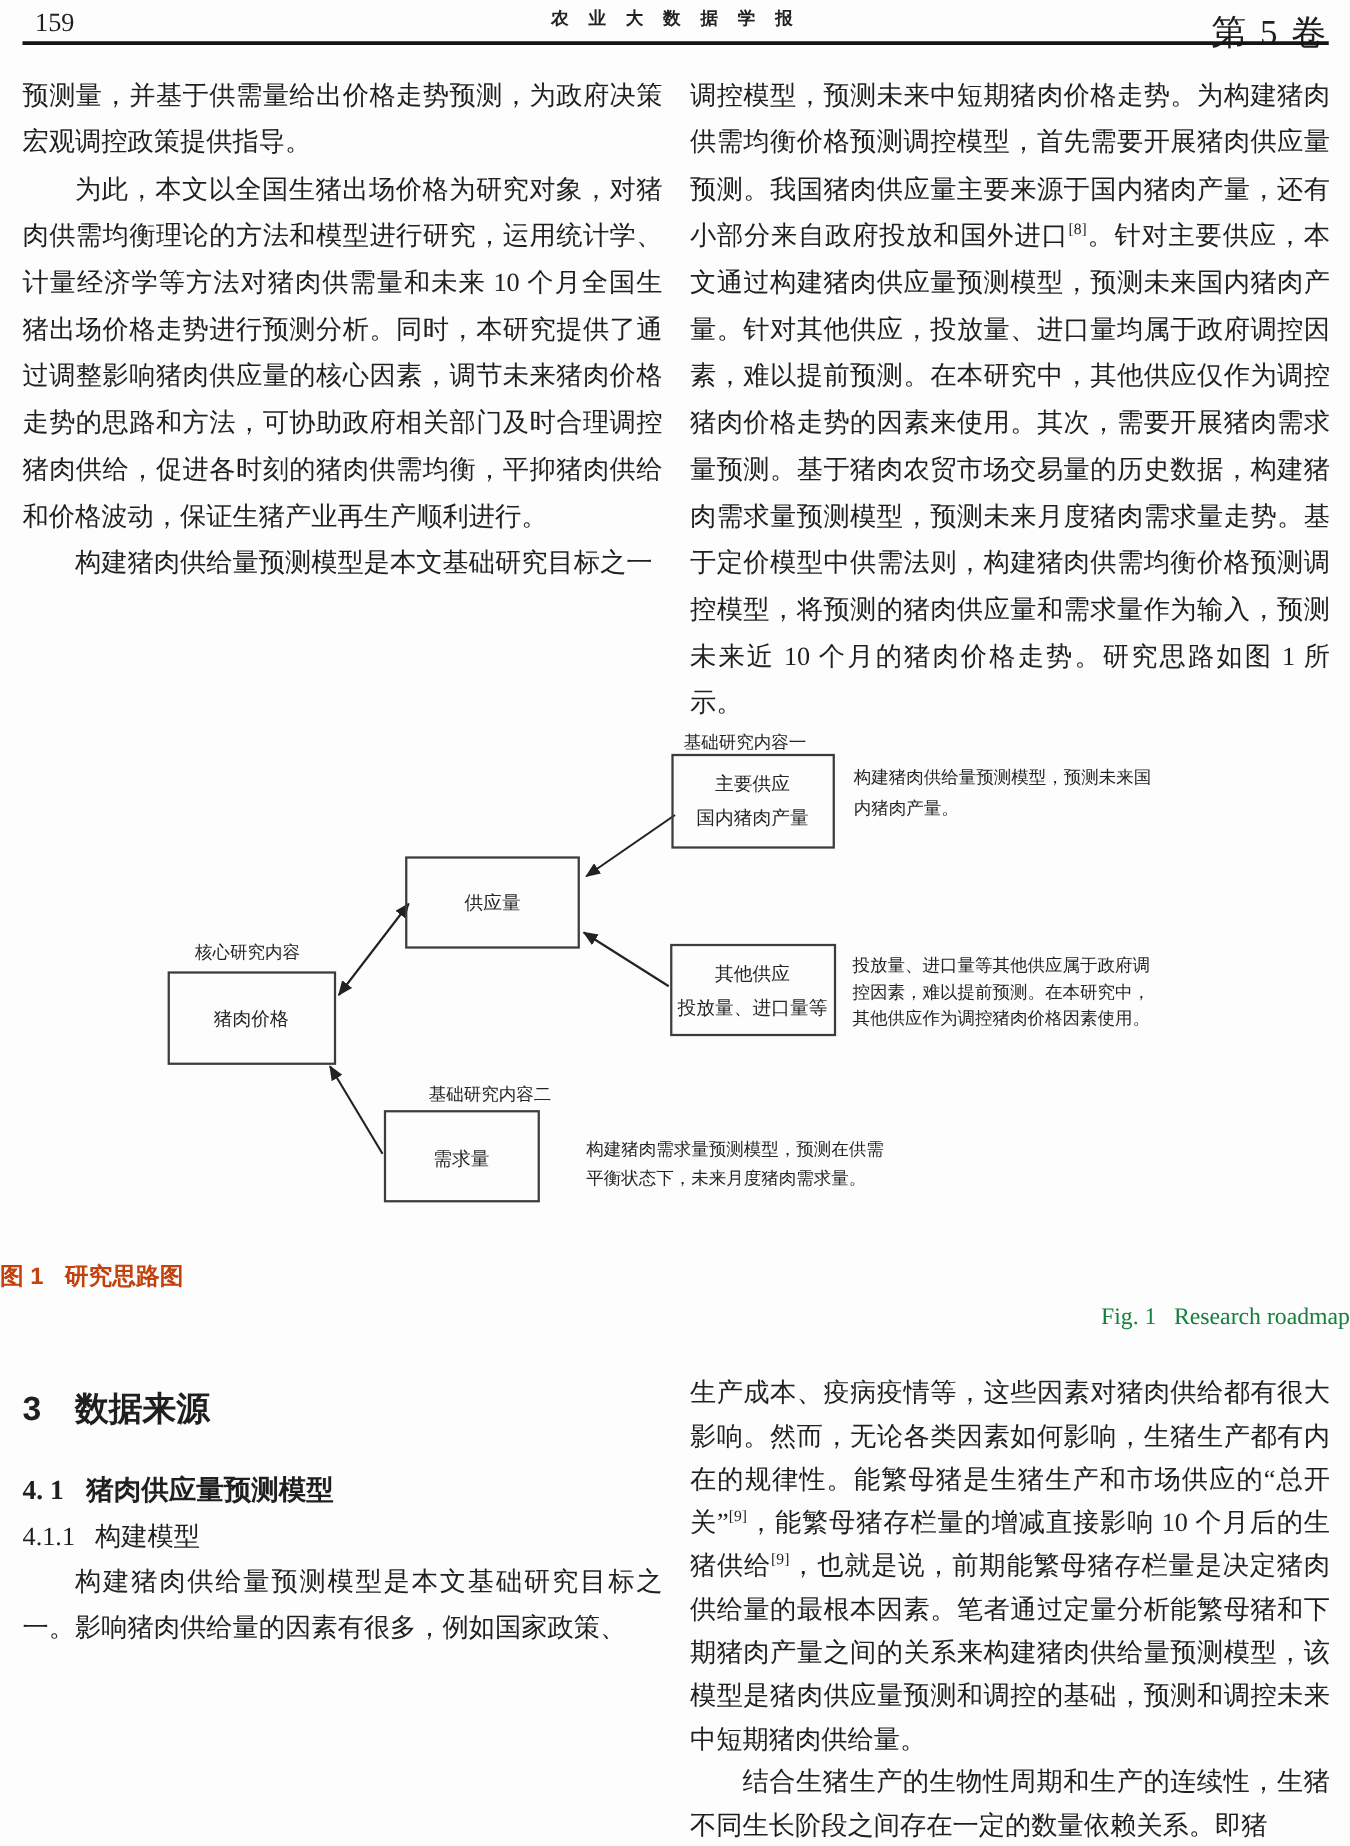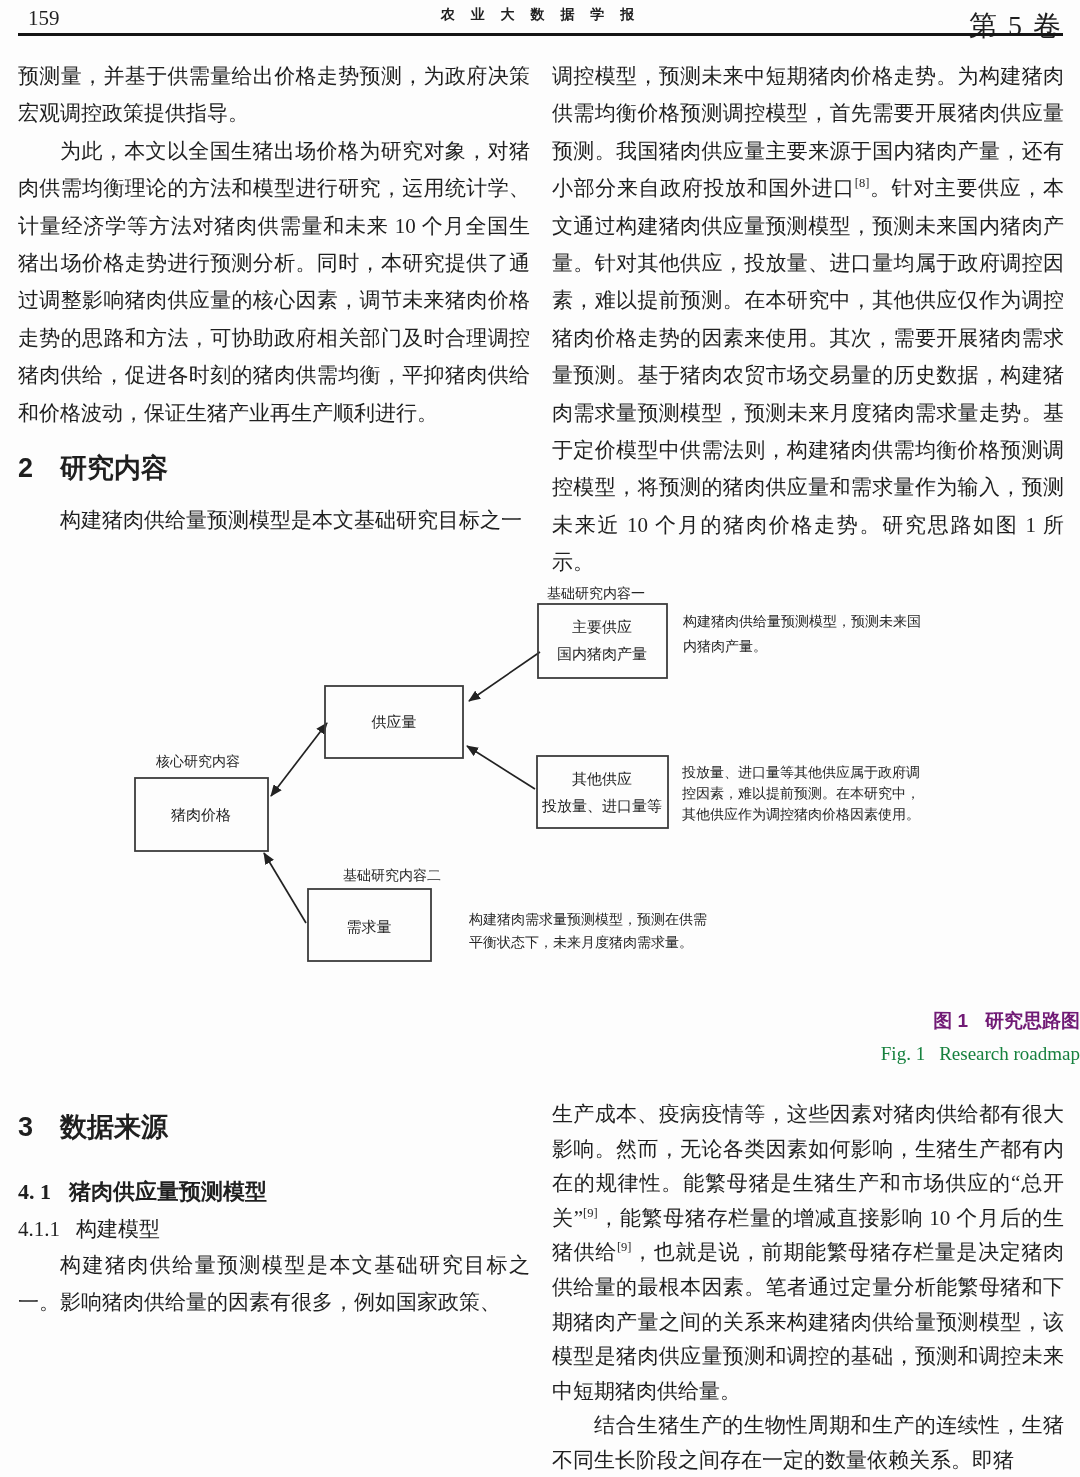--- a/index.html
+++ b/index.html
@@ -61,23 +61,23 @@
   
   .figure-svg{position:absolute;left:0;top:560px;width:1080px;height:410px;}
   .fig-box{fill:none;stroke:#3c3c3c;stroke-width:1.8;}
   .fig-line{stroke:#222;stroke-width:1.7;fill:none;}
   .fig-text{font-family:"Liberation Serif","DejaVu Serif",serif;fill:#242424;}
   .bx{font-size:15px;text-anchor:middle;}
   .lbl{font-size:14px;}
   .ann{font-size:14px;}
   
   .caption-cn{
-    position:absolute;left:0;right:0;top:1008px;text-align:right;
+    position:absolute;left:0;right:0;top:1008px;text-align:left;
     font-family:"Liberation Sans","DejaVu Sans",sans-serif;
-    font-weight:bold;font-size:19px;color:#701a75;
+    font-weight:bold;font-size:19px;color:#c2410c;
   }
   .caption-cn .cap-num{margin-right:17px;}
   .caption-en{
     position:absolute;left:0;right:0;top:1043px;text-align:right;
     font-size:19px;color:#15803d;
   }
   .caption-en .cap-num{margin-right:14px;}
 </style>
 </head>
 <body>
@@ -87,23 +87,20 @@
   <div class="header">
     <span class="page-num">159</span>
     <span class="journal-title">农 业 大 数 据 学 报</span>
     <span class="volume">第 5 卷</span>
   </div>
   <div class="header-rule"></div>
 
   <div class="col col-lt">
     <p>预测量，并基于供需量给出价格走势预测，为政府决策宏观调控政策提供指导。</p>
     <p class="indent">为此，本文以全国生猪出场价格为研究对象，对猪肉供需均衡理论的方法和模型进行研究，运用统计学、计量经济学等方法对猪肉供需量和未来 10 个月全国生猪出场价格走势进行预测分析。同时，本研究提供了通过调整影响猪肉供应量的核心因素，调节未来猪肉价格走势的思路和方法，可协助政府相关部门及时合理调控猪肉供给，促进各时刻的猪肉供需均衡，平抑猪肉供给和价格波动，保证生猪产业再生产顺利进行。</p>
-    <div class="h1" id="sec2">
-      <span class="h-num">2</span><span>研究内容</span>
-    </div>
     <p class="indent">构建猪肉供给量预测模型是本文基础研究目标之一</p>
   </div>
 
   <div class="col col-rt">
     <p><span>调控模型，预测未来中短期猪肉价格走势。为构建猪肉供需均衡价格预测调控模型，首先需要开展猪肉供应量预测。我国猪肉供应量主要来源于国内猪肉产量，还有小部分来自政府投放和国外进口</span><sup class="ref">[8]</sup><span>。针对主要供应，本文通过构建猪肉供应量预测模型，预测未来国内猪肉产量。针对其他供应，投放量、进口量均属于政府调控因素，难以提前预测。在本研究中，其他供应仅作为调控猪肉价格走势的因素来使用。其次，需要开展猪肉需求量预测。基于猪肉农贸市场交易量的历史数据，构建猪肉需求量预测模型，预测未来月度猪肉需求量走势。基于定价模型中供需法则，构建猪肉供需均衡价格预测调控模型，将预测的猪肉供应量和需求量作为输入，预测未来近 10 个月的猪肉价格走势。研究思路如图 1 所示。</span></p>
   </div>
 
   <svg class="figure-svg" viewBox="0 0 1080 410">
     <defs>
       <marker id="ah" viewBox="0 0 12 10" markerWidth="12" markerHeight="10" refX="11" refY="5" orient="auto-start-reverse" markerUnits="userSpaceOnUse">

